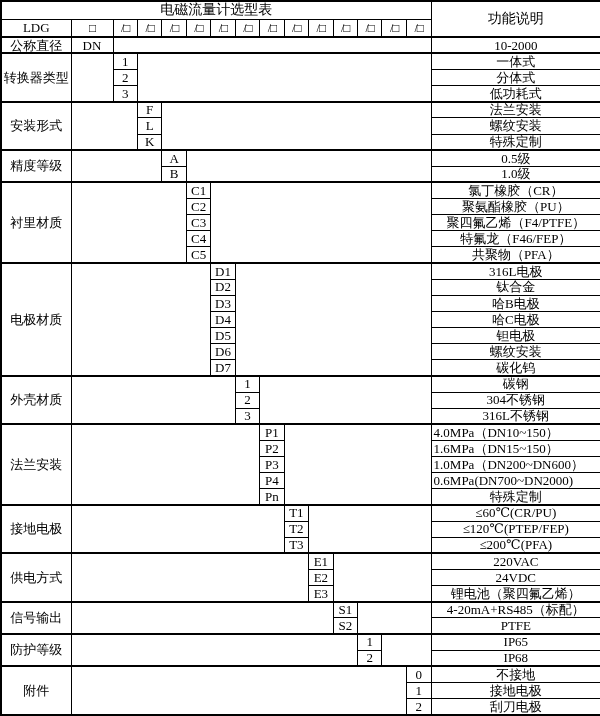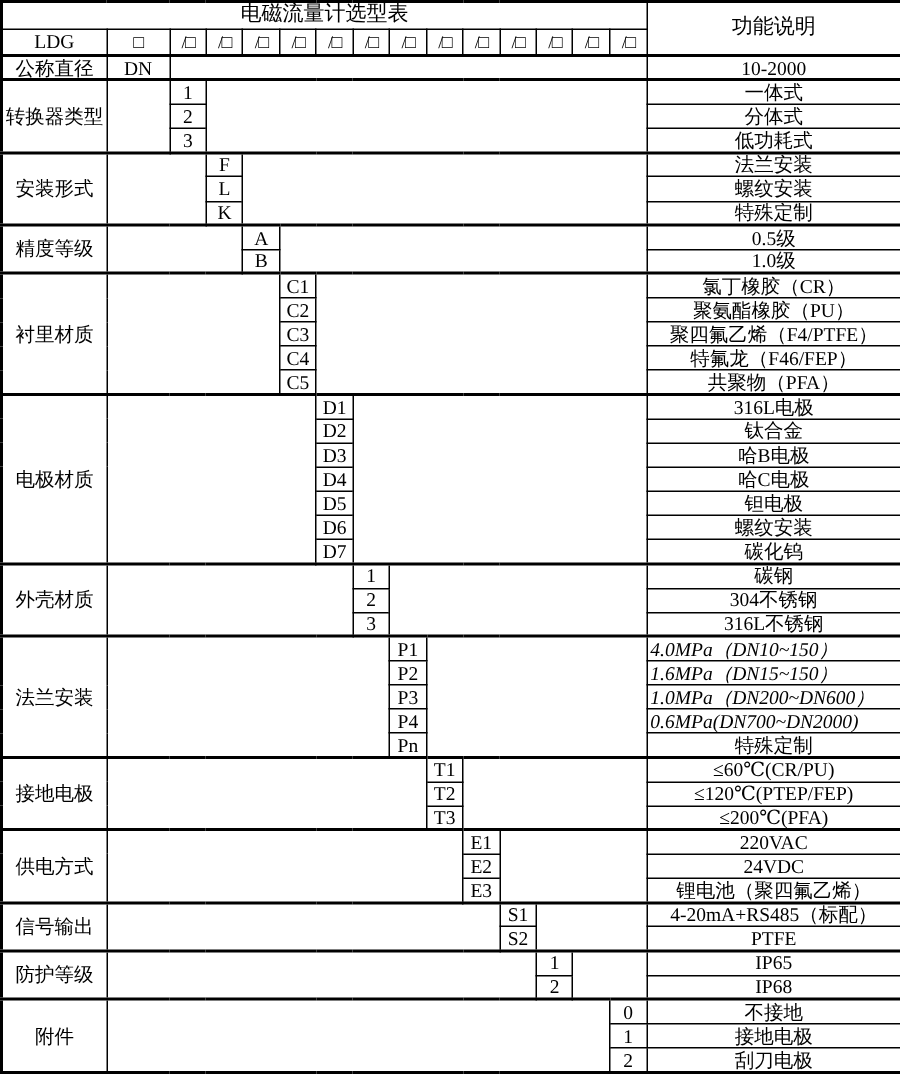--- a/index.html
+++ b/index.html
@@ -18,21 +18,21 @@
     vertical-align:middle;
     white-space:nowrap;
     overflow:hidden;
     line-height:1.05;
     box-sizing:border-box;
   }
   tr{height:16px;}
   tr.row-top,tr.row-code{height:18px;margin-top:24px;}
   tr.group-start > td{border-top:2px solid #000;}
   td.title,td.fn-header{font-size:14px;}
-  td.desc.left{text-align:left;padding-left:2px;font-style:italic;}
+  td.desc.left{text-align:left;padding-left:2px;}
   td.code-slot{font-size:12px;letter-spacing:-1px;}
 </style>
 </head>
 <body>
 
 <div id="page">
   <table id="seltable">
     <colgroup>
       <col style="width:70px">
       <col style="width:42px">

